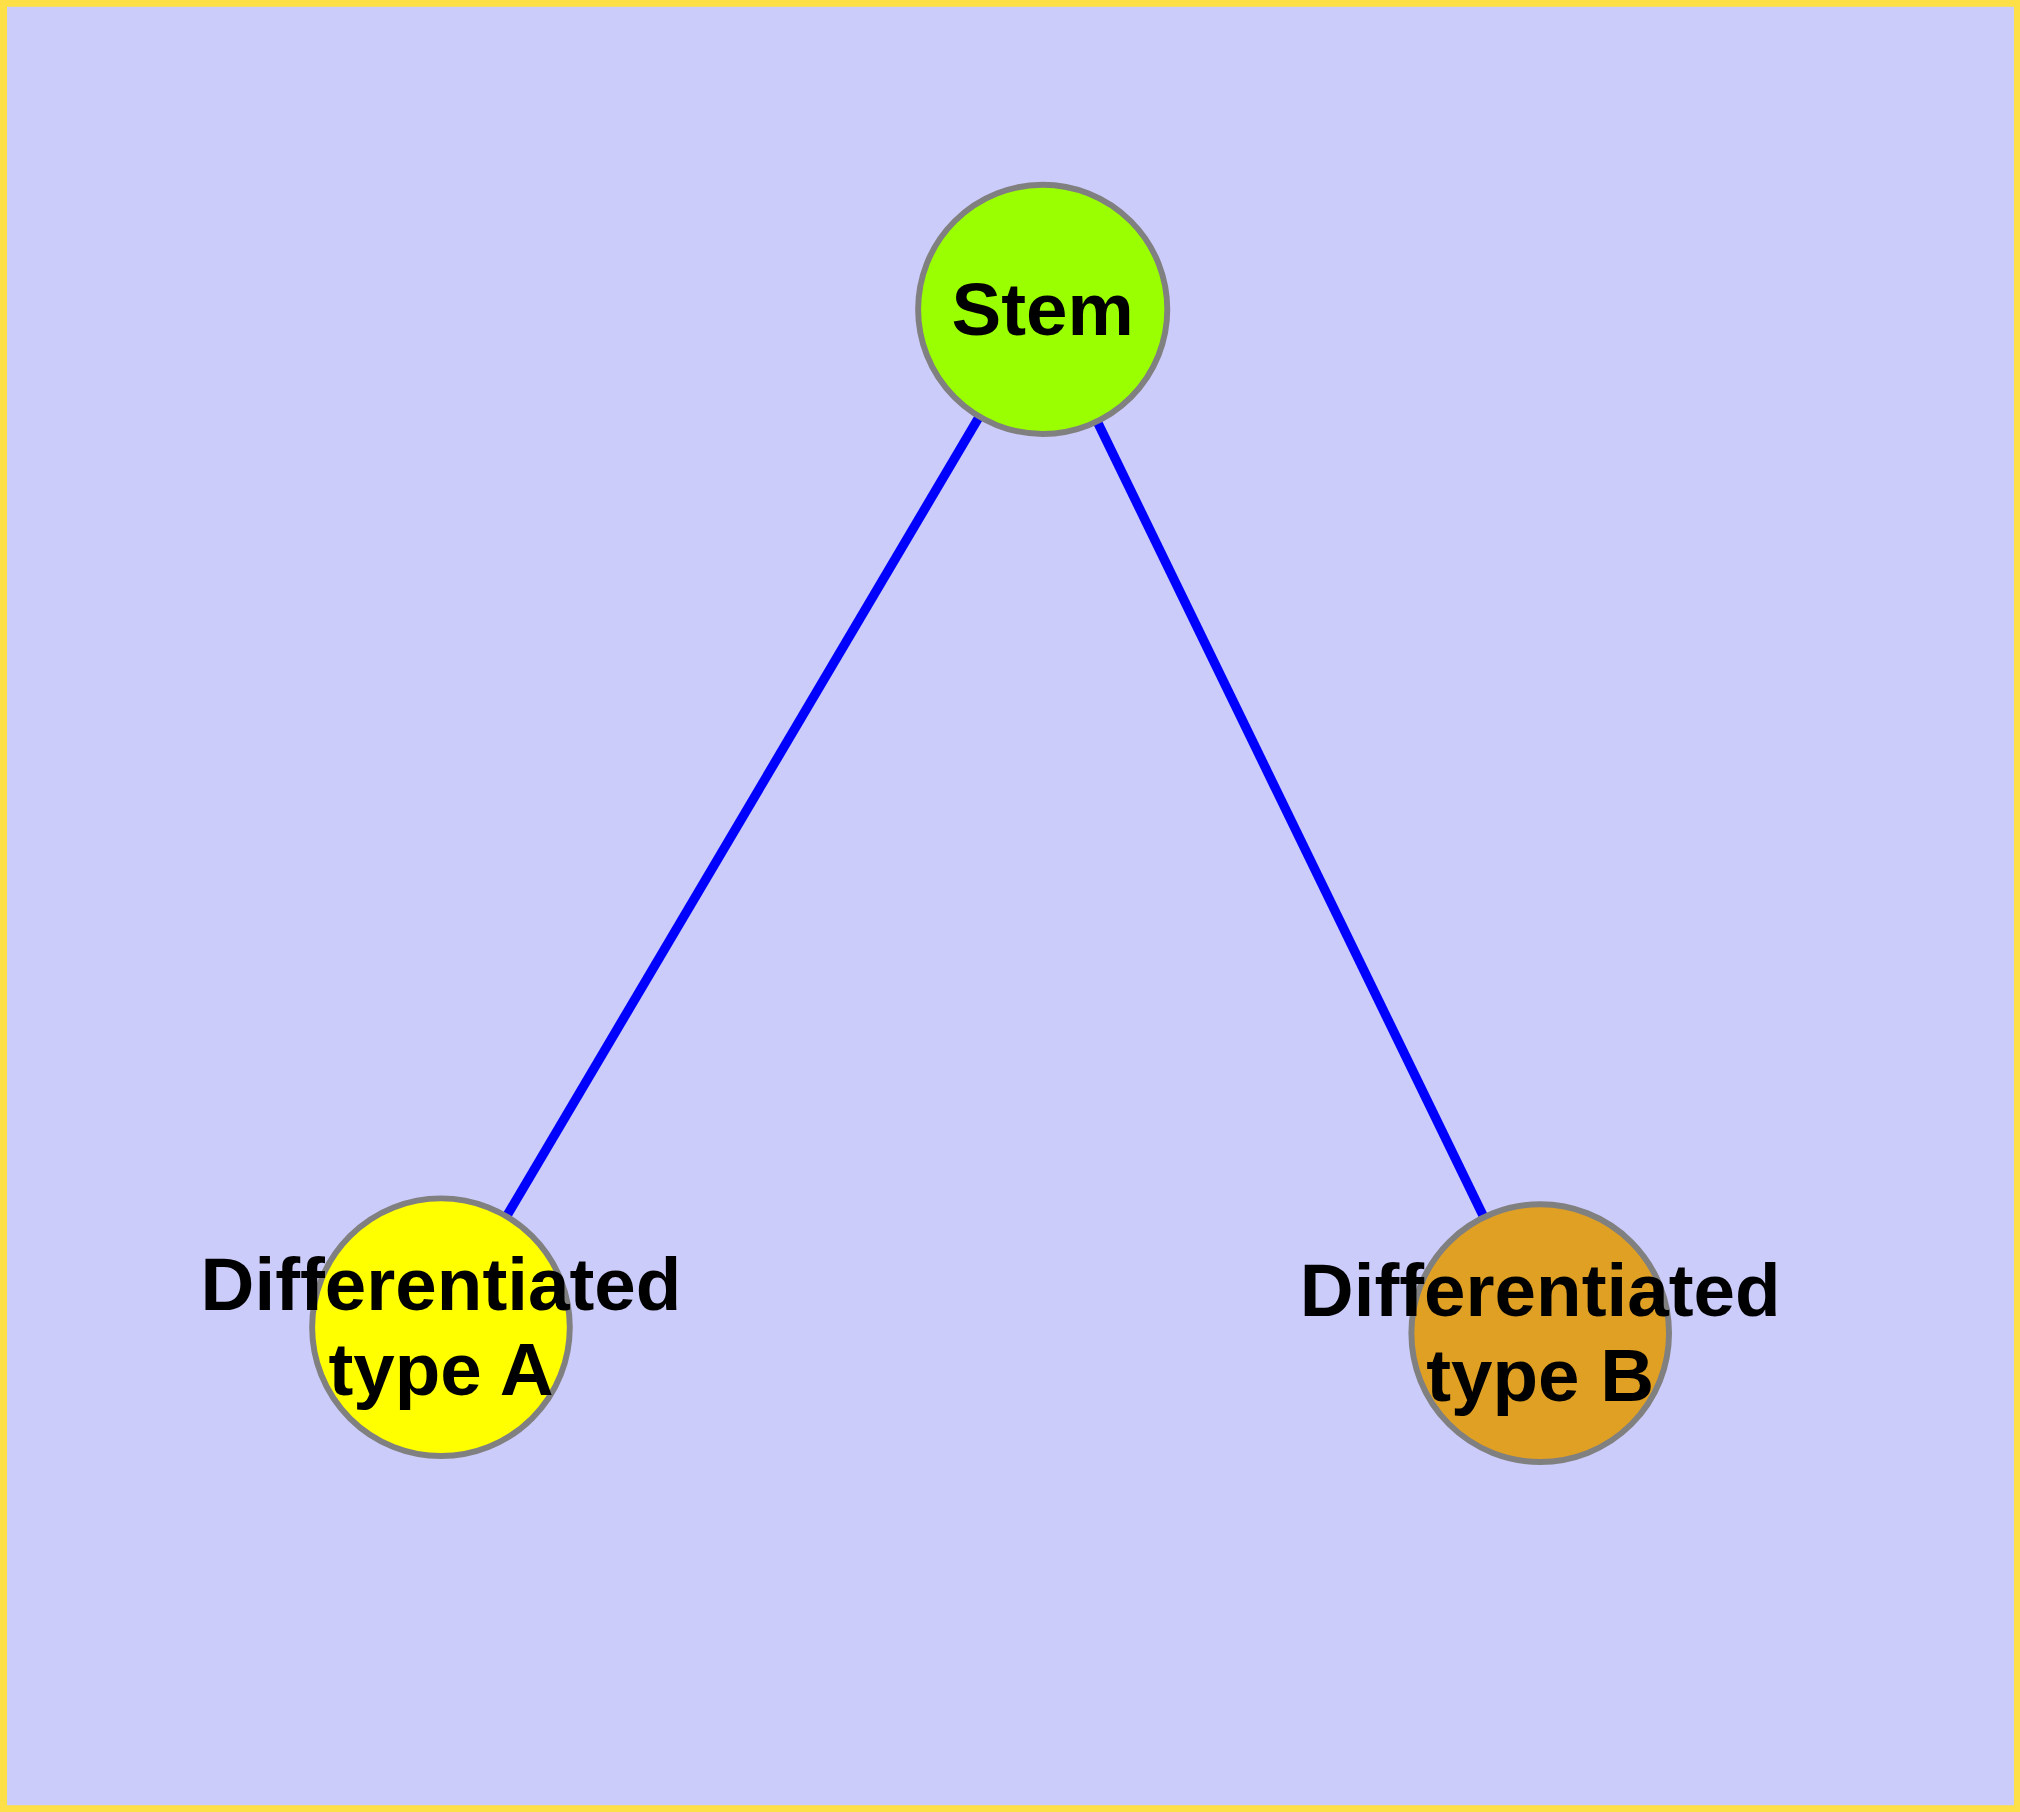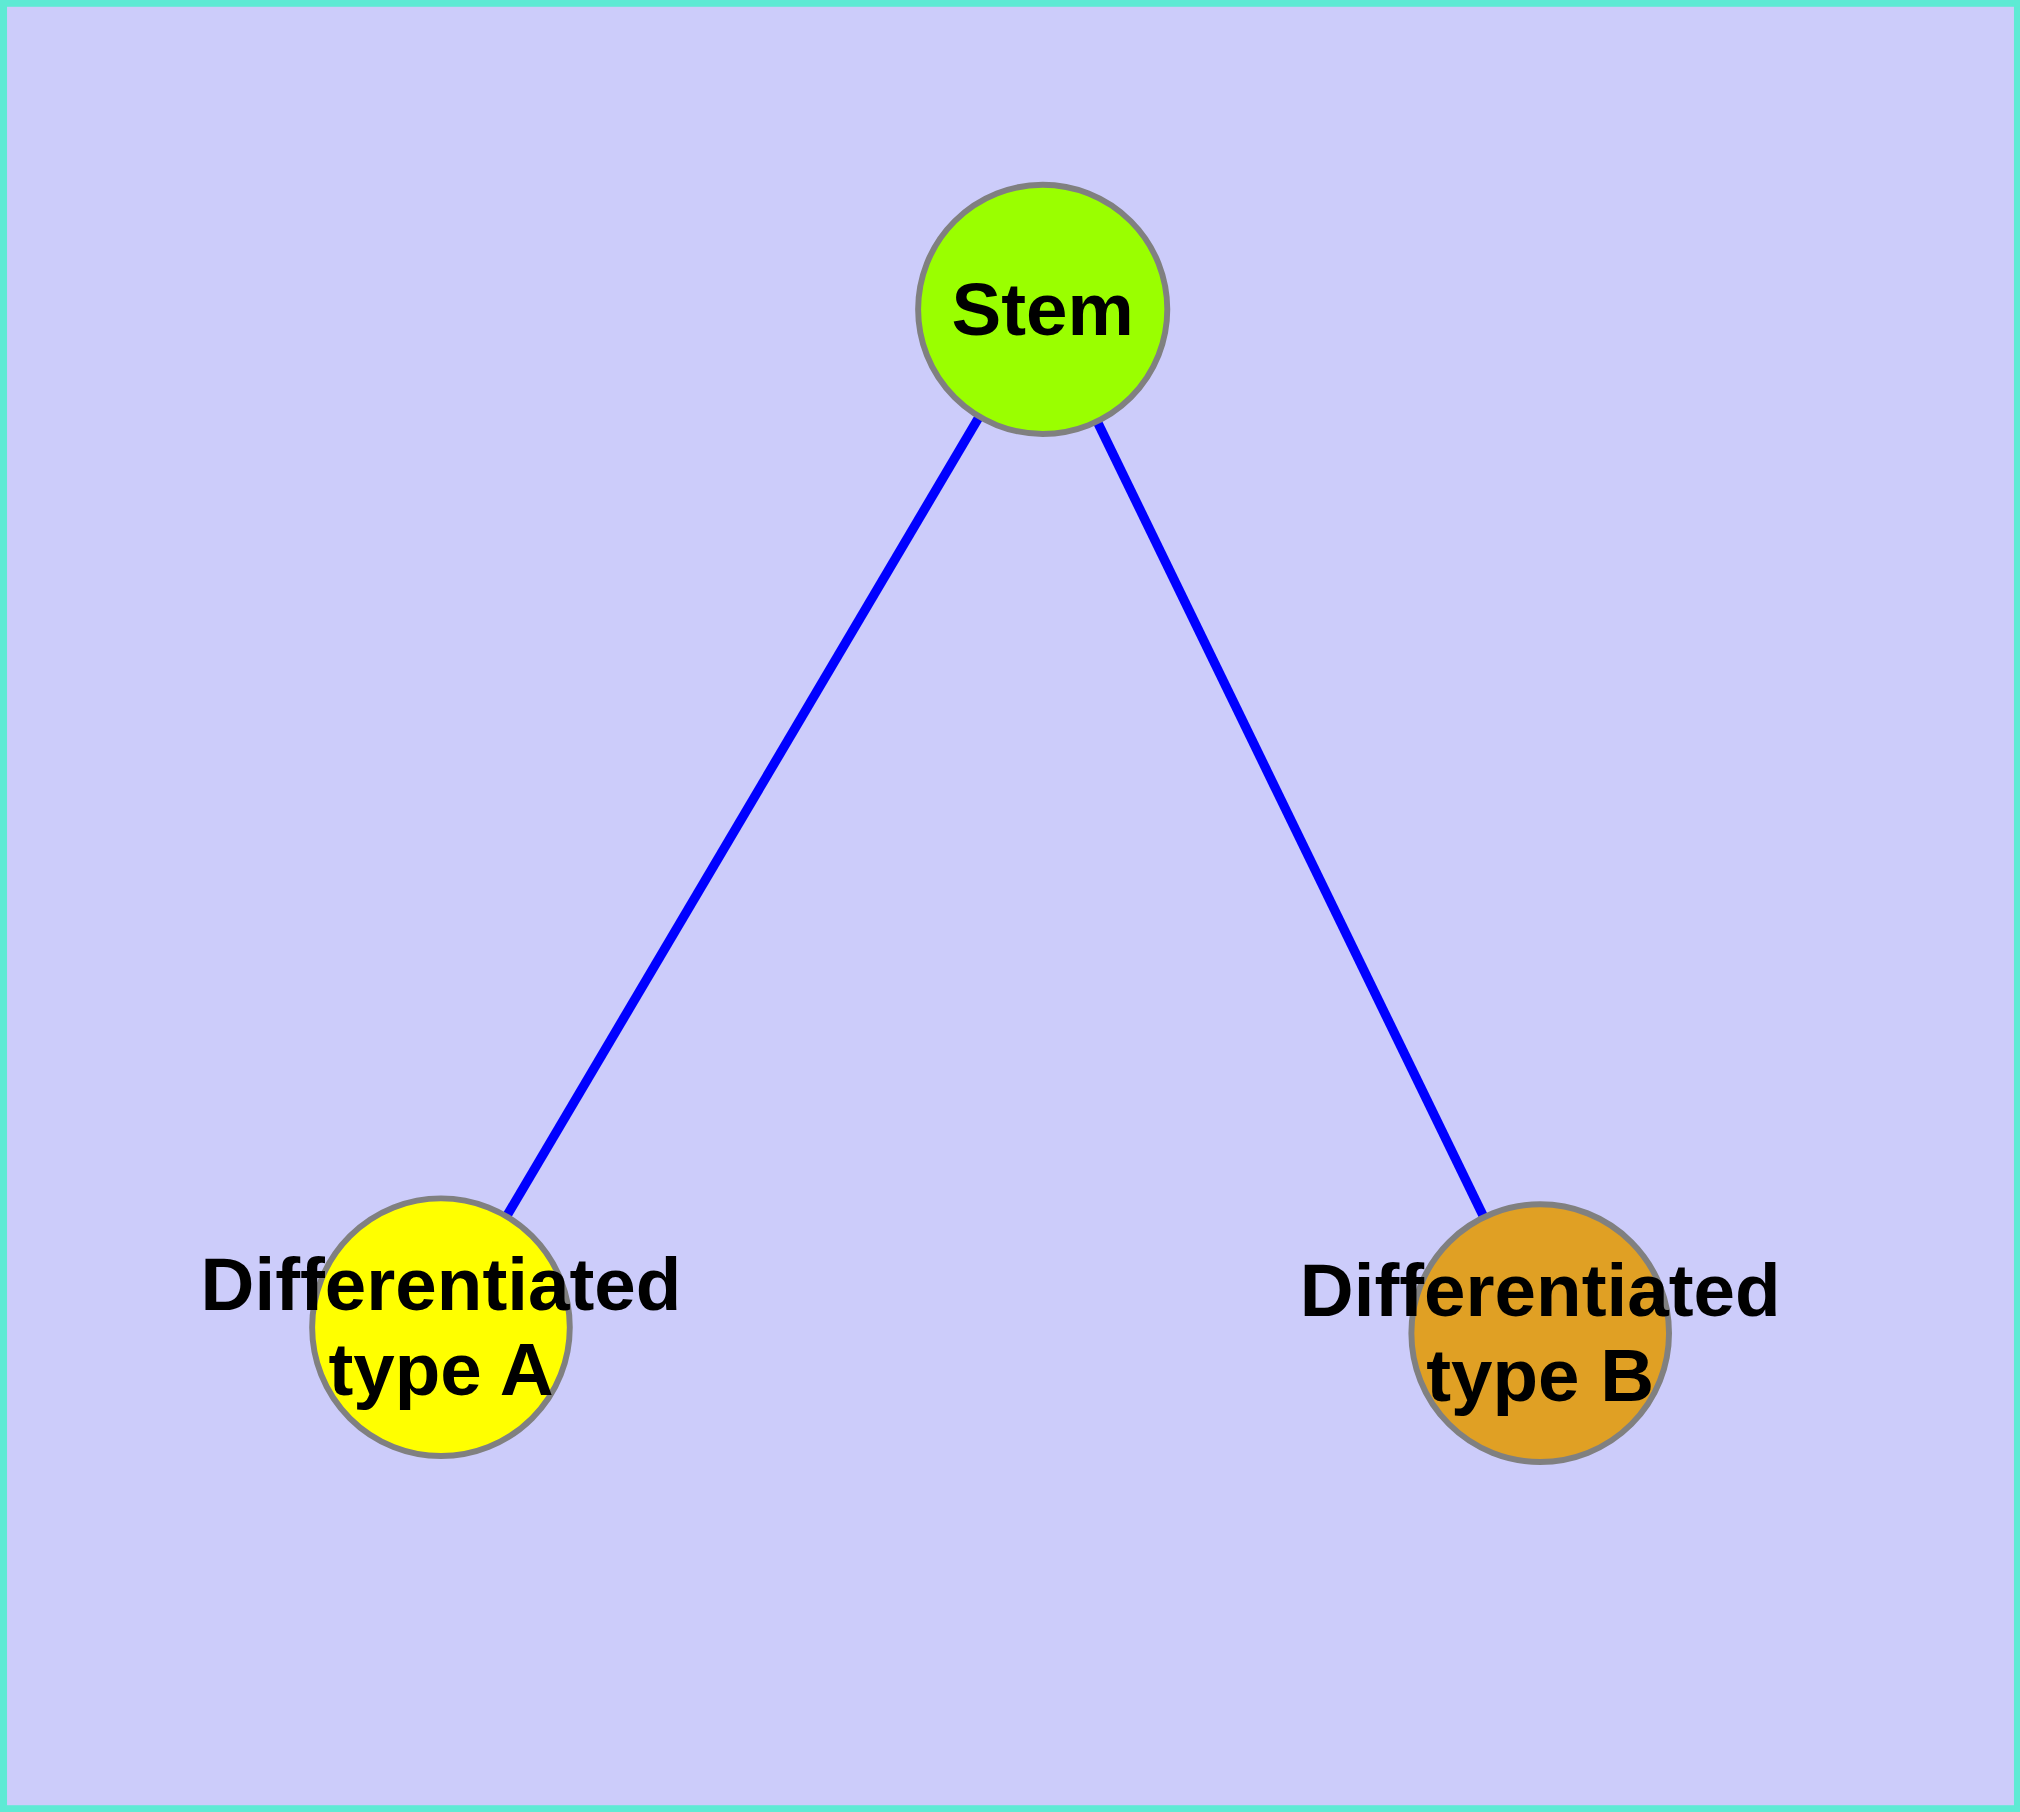--- a/index.html
+++ b/index.html
@@ -28,21 +28,21 @@
   .node-label {
     font-family: "Liberation Sans", sans-serif;
     font-weight: bold;
     fill: #000000;
     stroke: none;
   }
 </style>
 </head>
 <body>
 
-<div id="canvas-root" style="background: #5eead4;">
+<div id="canvas-root" style="background: #fde047;">
   <svg id="graph-svg" viewBox="0 0 2384 2138" xmlns="http://www.w3.org/2000/svg">
 
     <rect id="plot-bg" x="8" y="8" width="2368" height="2122" fill="#ccccfa"></rect>
 
     <g id="edges-layer">
       <line id="edge-stem-to-a" x1="1230" y1="365" x2="520" y2="1566" stroke="#0000ff" stroke-width="11" stroke-linecap="butt"></line>
       <line id="edge-stem-to-b" x1="1230" y1="365" x2="1817" y2="1573" stroke="#0000ff" stroke-width="11" stroke-linecap="butt"></line>
     </g>
 
     <g id="nodes-layer">

